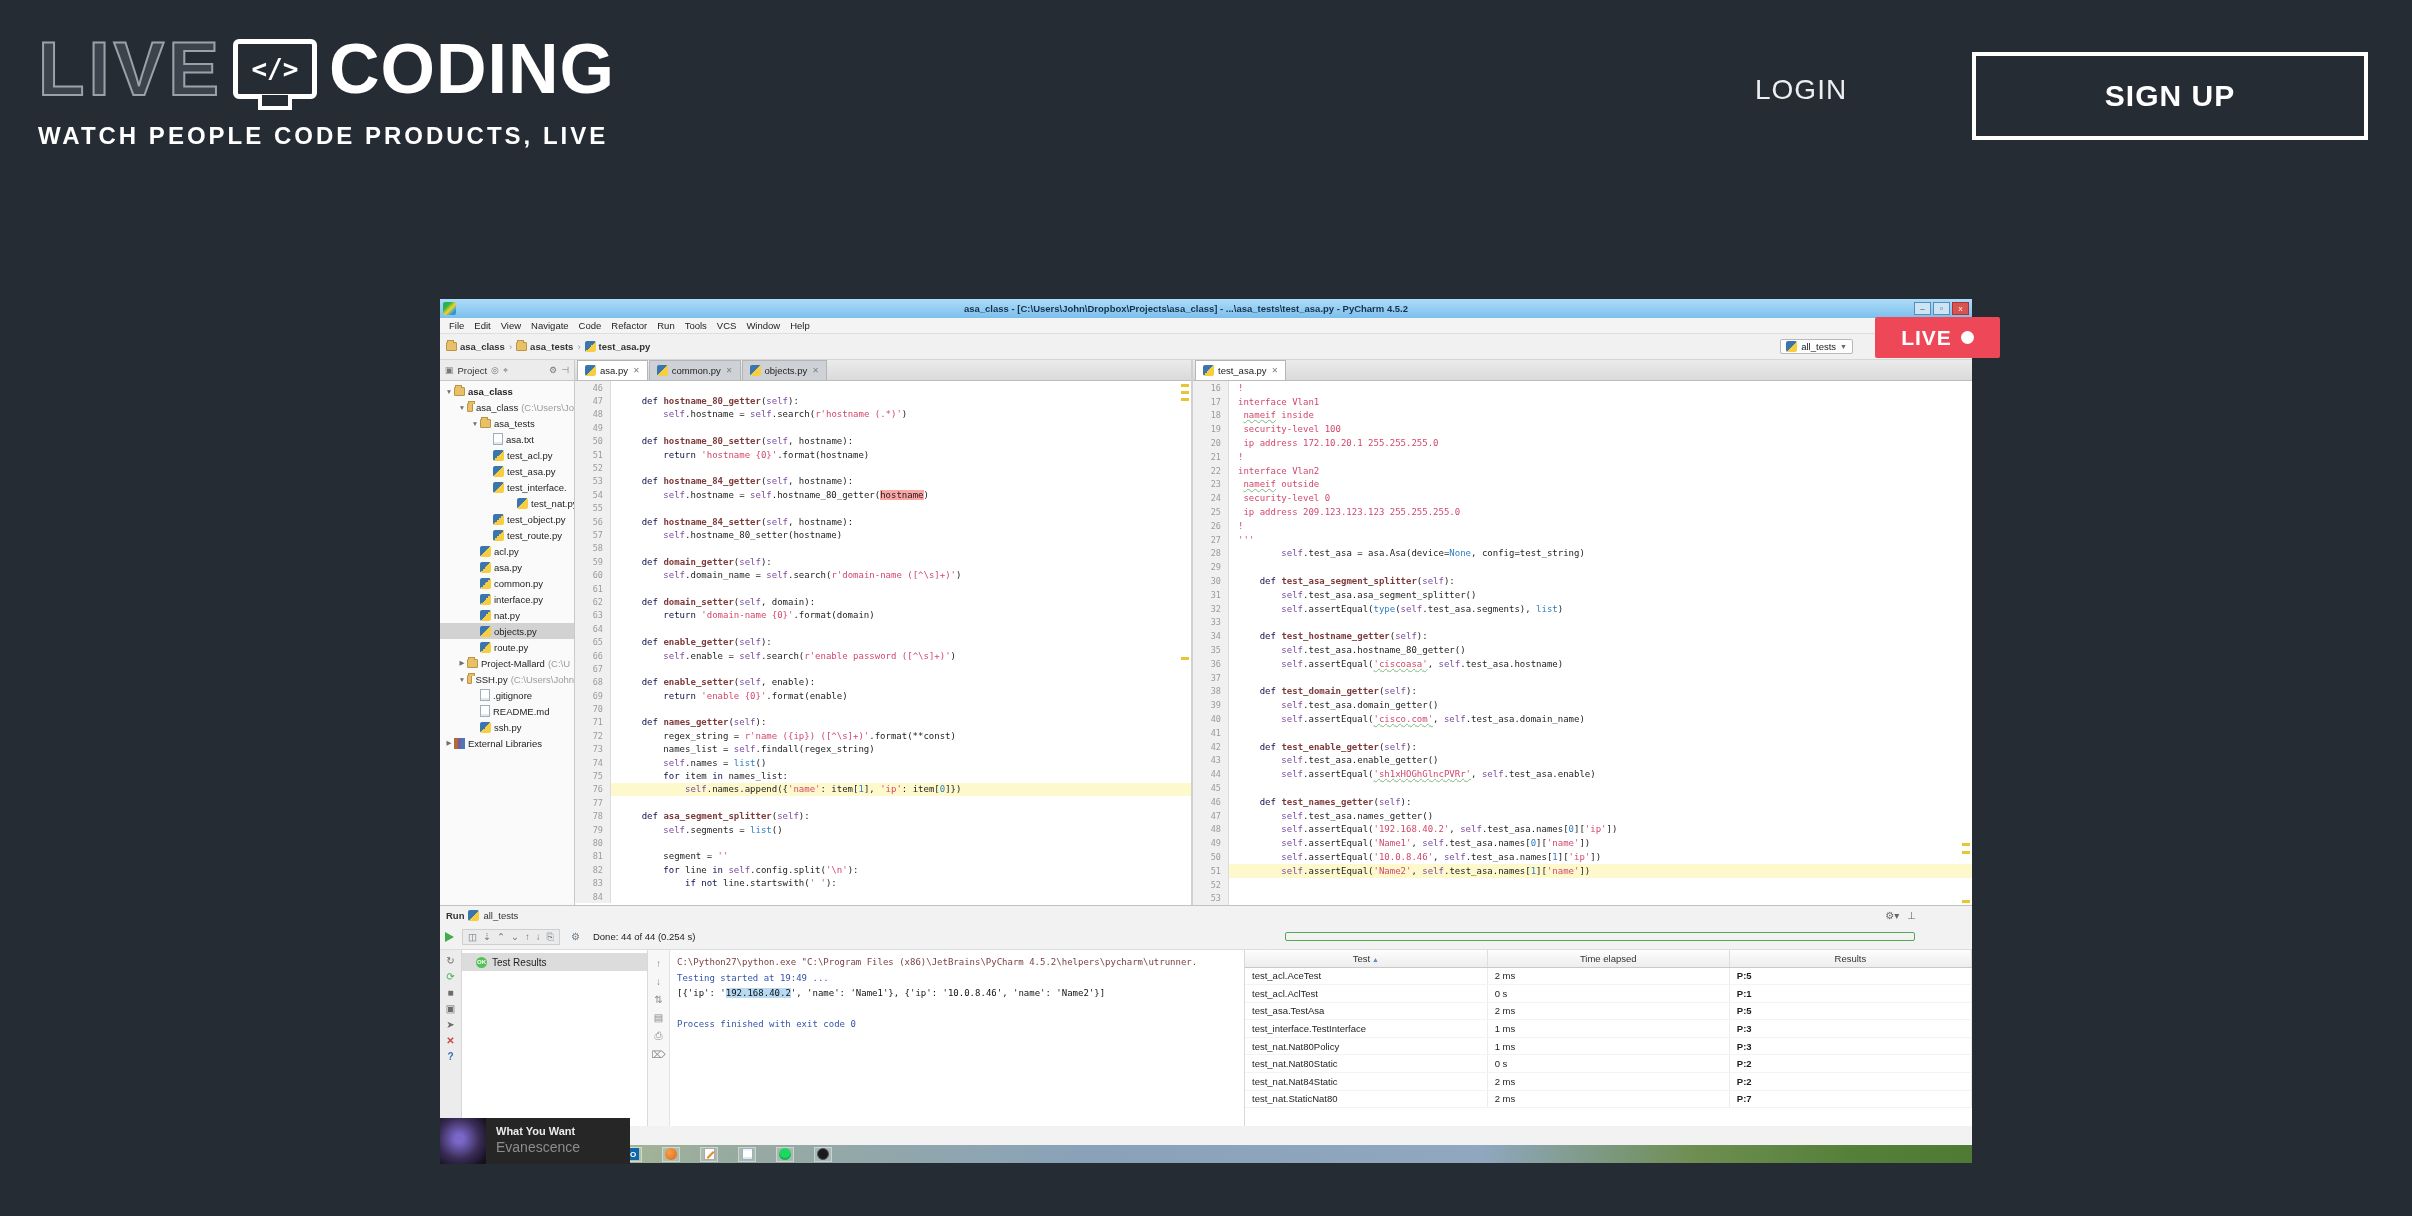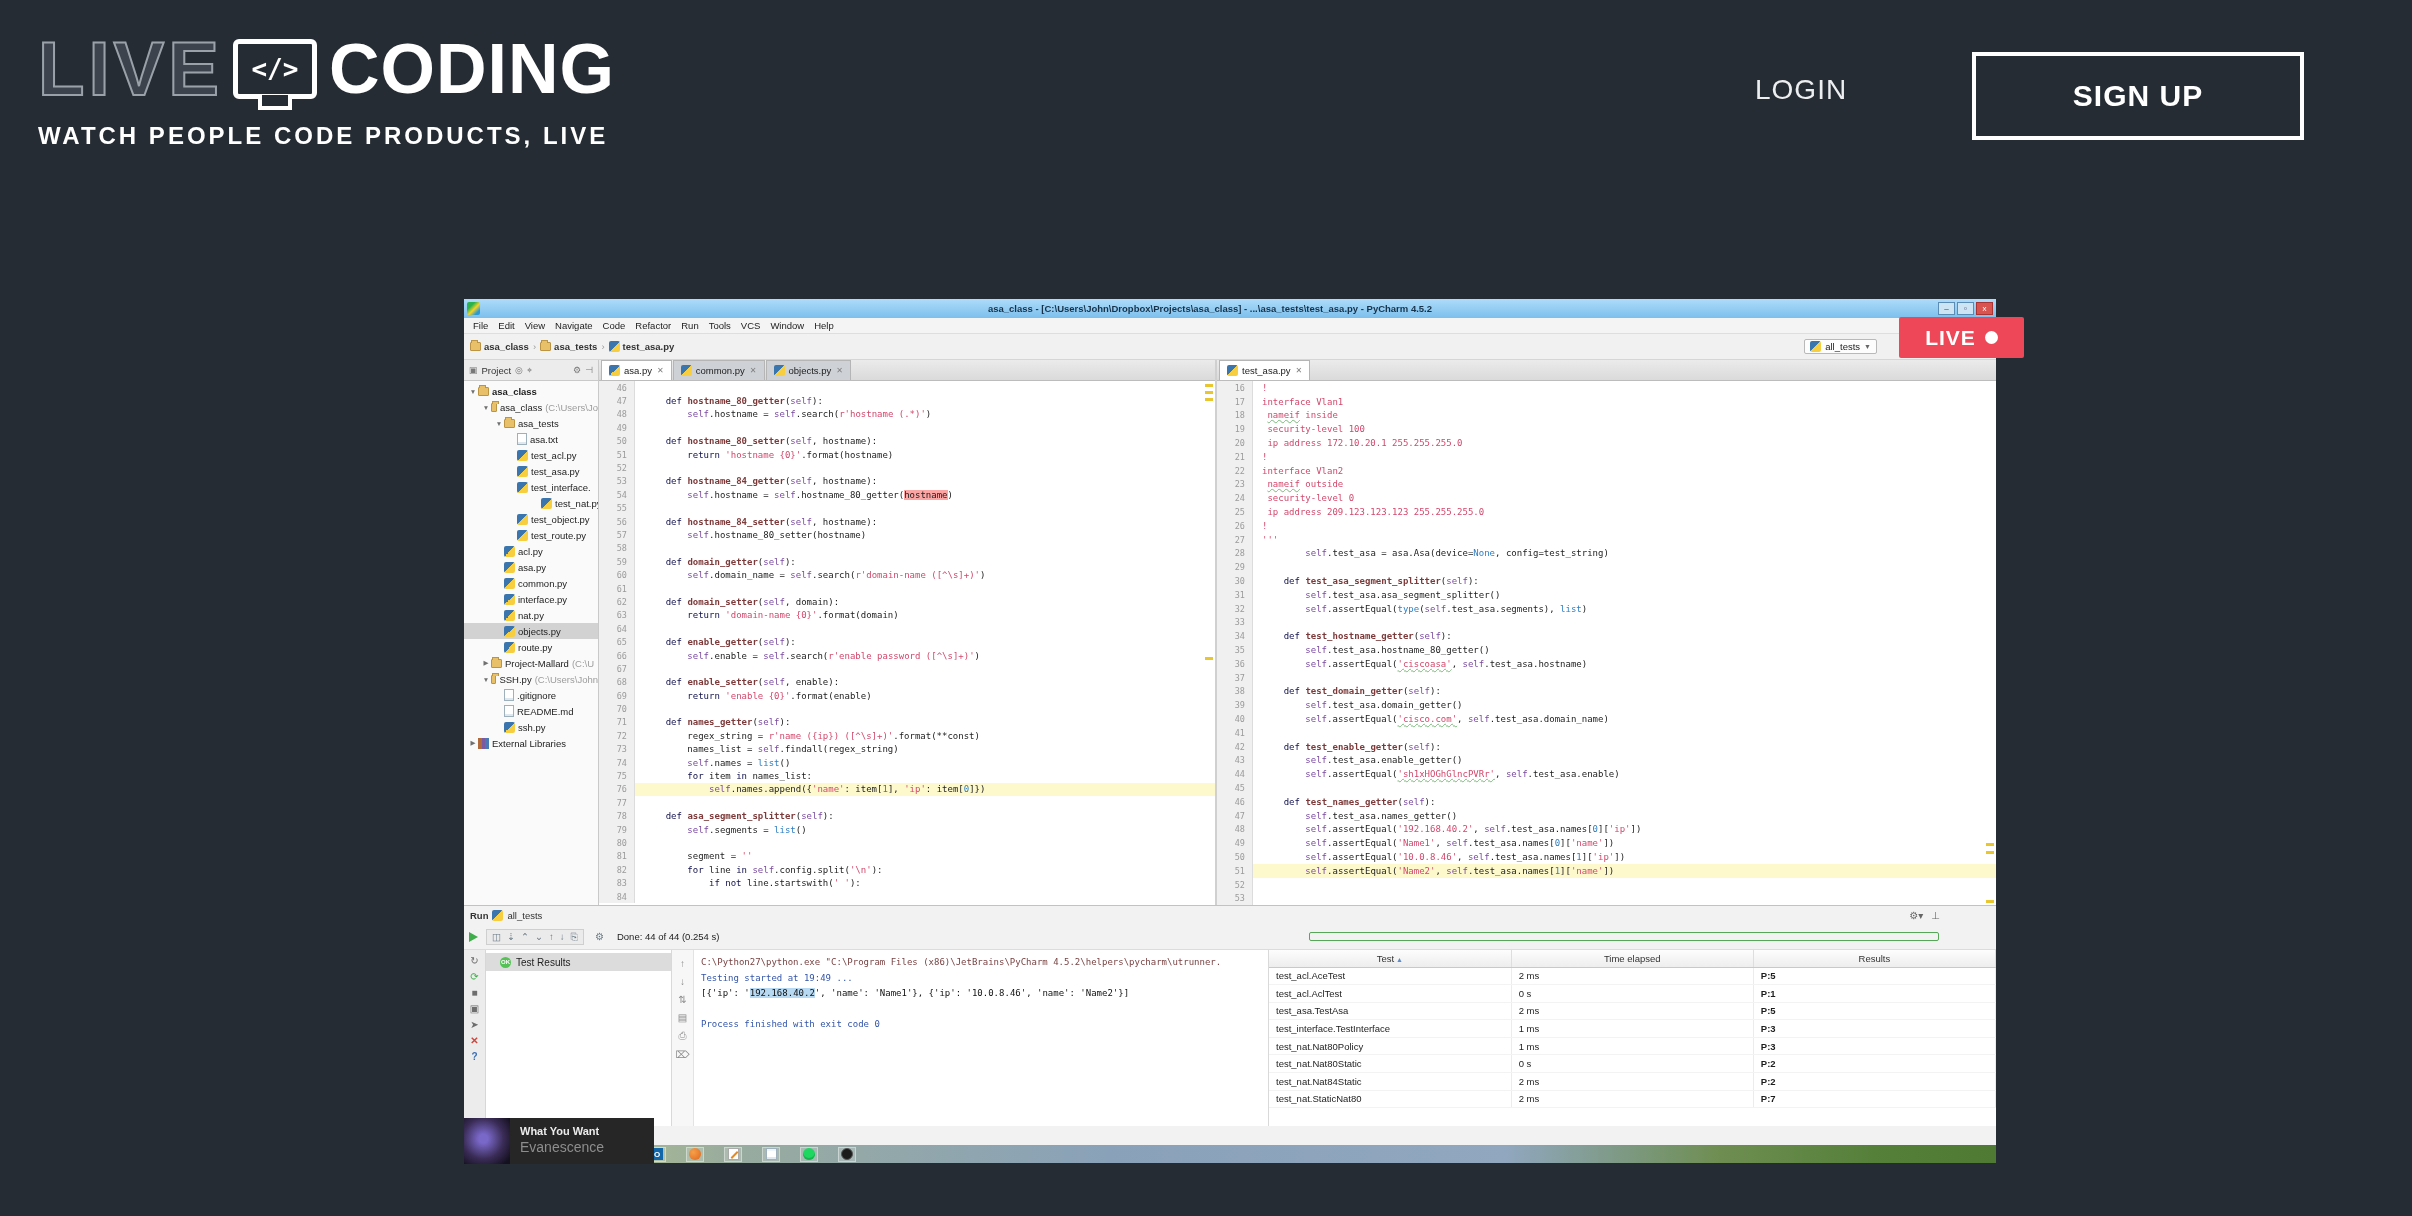--- a/index.html
+++ b/index.html
@@ -14,26 +14,26 @@
                color:#3c434c; -webkit-text-stroke:2px #9aa1a9; }
   .logo-monitor { width:84px; height:60px; border:5px solid #ffffff; border-radius:6px;
                   margin:0 12px 0 10px; display:flex; align-items:center; justify-content:center;
                   position:relative; }
   .logo-monitor .glyph { color:#fff; font-size:26px; font-weight:700; font-family:"DejaVu Sans Mono",monospace; }
   .logo-monitor::after { content:""; position:absolute; bottom:-16px; left:50%; transform:translateX(-50%);
                   width:26px; height:11px; background:#262c34; border:4px solid #fff; border-top:none; }
   .logo-coding { font-size:70px; font-weight:800; line-height:1; color:#ffffff; letter-spacing:1px; }
   .tagline { margin-top:12px; font-size:24px; font-weight:700; color:#ffffff; letter-spacing:3px; }
   .login-btn { position:absolute; left:1755px; top:74px; font-size:28px; color:#eceef0; letter-spacing:1px; cursor:pointer; }
-  .signup-btn { position:absolute; left:1972px; top:52px; width:332px; height:88px; border:4px solid #ffffff;
+  .signup-btn { position:absolute; left:1972px; top:52px; width:396px; height:88px; border:4px solid #ffffff;
                 color:#ffffff; font-size:30px; font-weight:700; letter-spacing:1px;
                 display:flex; align-items:center; justify-content:center; cursor:pointer;text-align:center; }
 
   
-  .shot { position:absolute; left:464px; top:299px; width:1428px; }
+  .shot { position:absolute; left:440px; top:299px; width:1428px; }
   .pycharm { position:relative; width:1532px; height:846px; background:#f2f2f2; font-size:10px; color:#222; }
 
   .titlebar { height:19px; background:linear-gradient(#aedcfa,#7cbfec); display:flex; align-items:center; padding:0 3px; }
   .app-icon { width:13px; height:13px; border-radius:2px; margin-right:4px;
               background:linear-gradient(135deg,#2bb24c 30%,#f5d327 55%,#2a9ad6 80%); }
   .tb-title { flex:1; text-align:center; font-size:9.5px; font-weight:700; color:#16324a;
               white-space:nowrap; overflow:hidden; }
   .winbtn { width:17px; height:13px; margin-left:2px; border:1px solid #5a8cb5; background:#cde4f5;
             display:flex; align-items:center; justify-content:center; font-size:8px; color:#335; }
   .winbtn.close { background:#d9534f; color:#fff; border-color:#a33; }

